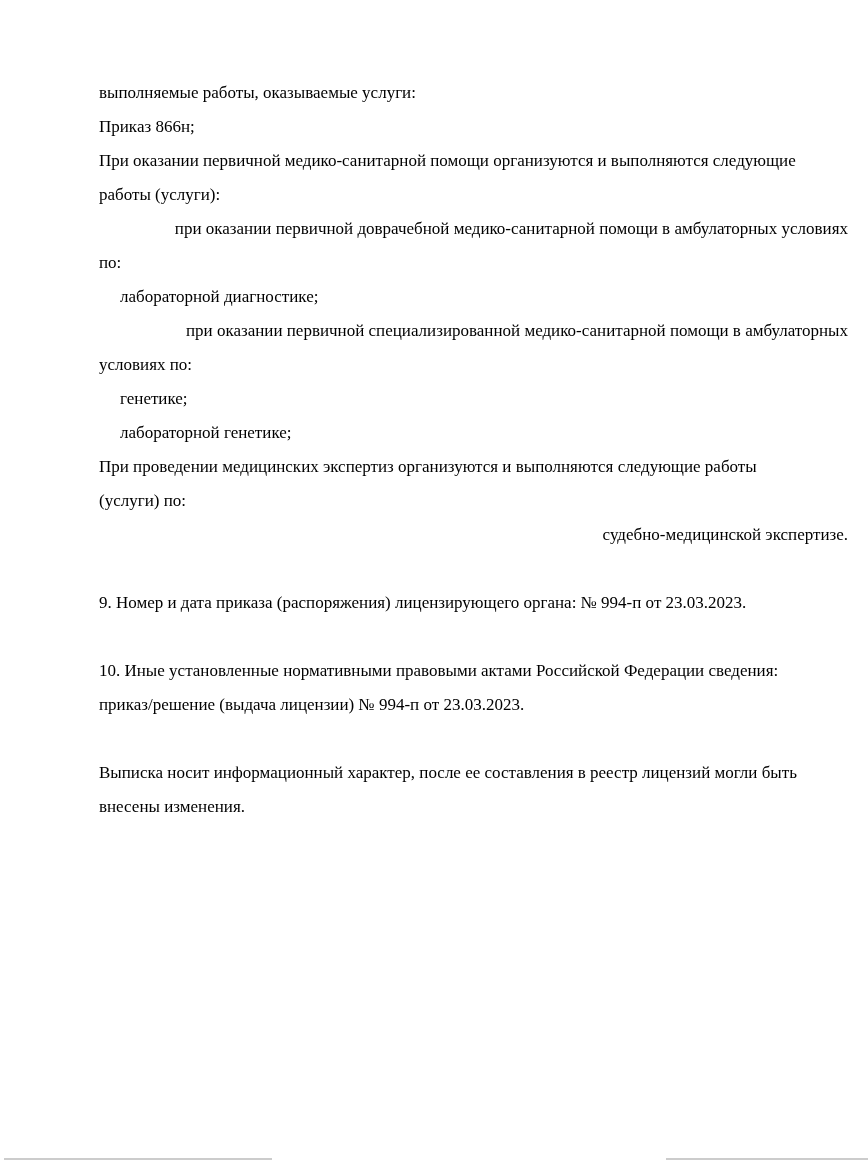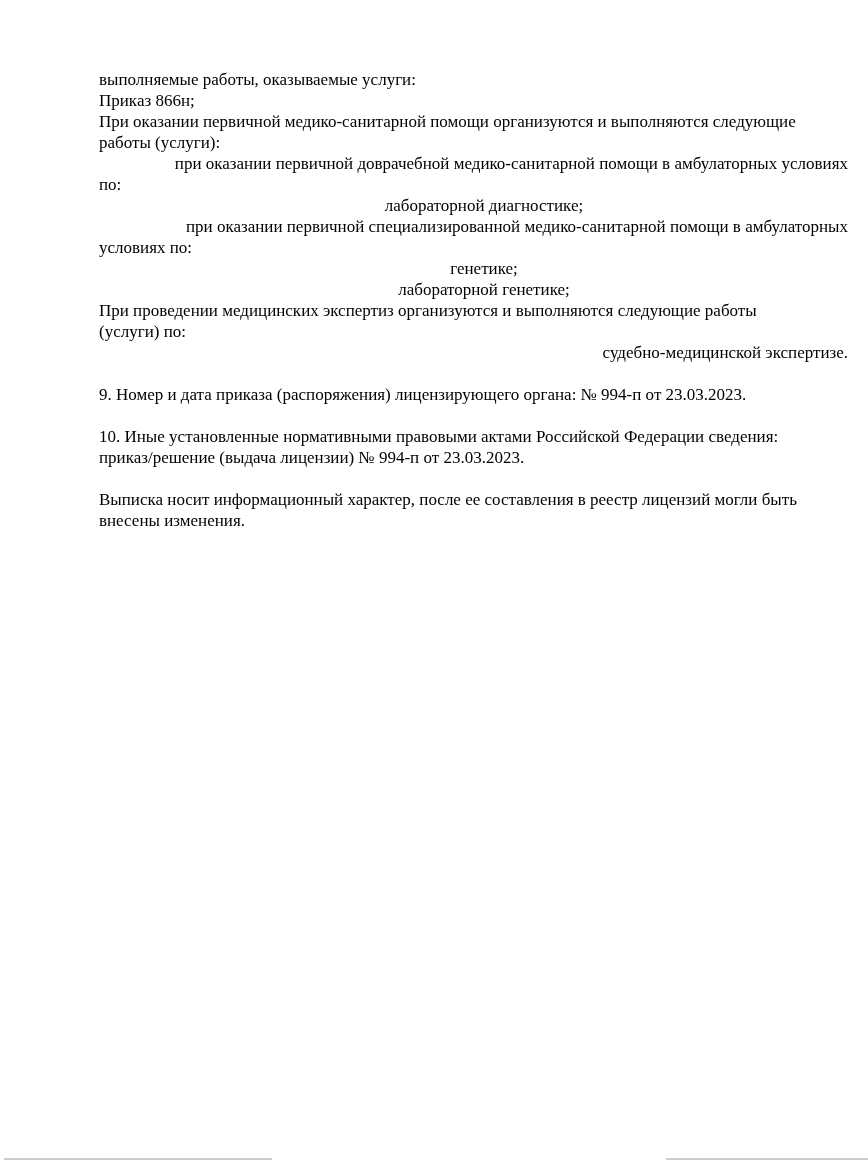--- a/index.html
+++ b/index.html
@@ -22,23 +22,23 @@
     position: absolute;
     left: 99px;
     top: 69px;
     right: 20px;
     font-family: "Liberation Serif", "DejaVu Serif", serif;
     font-size: 17px;
     line-height: 21px;
     color: var(--text-color, #000000);
     white-space: pre;
   }
-  .line { min-height: 21px; }
+  .line { min-height: 21px; margin-top: 13px; }
   .line.indent-1 { padding-left: 10px; text-align: right; }
-  .line.indent-2 { padding-left: 21px; text-align: center; }
+  .line.indent-2 { padding-left: 21px; }
   .bottom-divider {
     position: absolute;
     bottom: 2px;
     height: 2px;
     background: var(--divider-color, #cccccc);
   }
   .bottom-divider.left  { left: 4px;   width: 268px; }
   .bottom-divider.right { left: 666px; width: 202px; }
 </style>
 </head>

